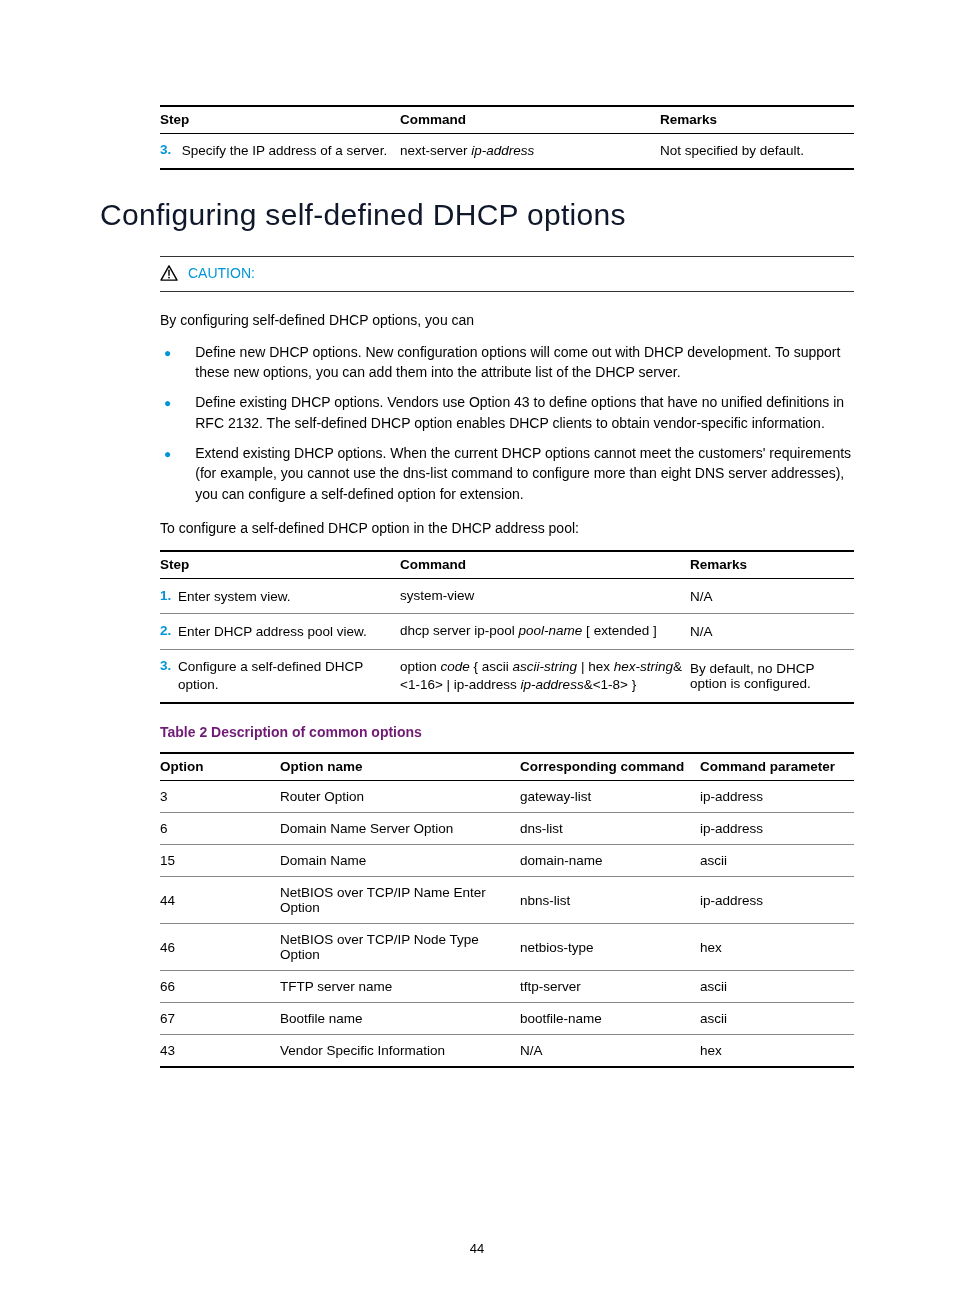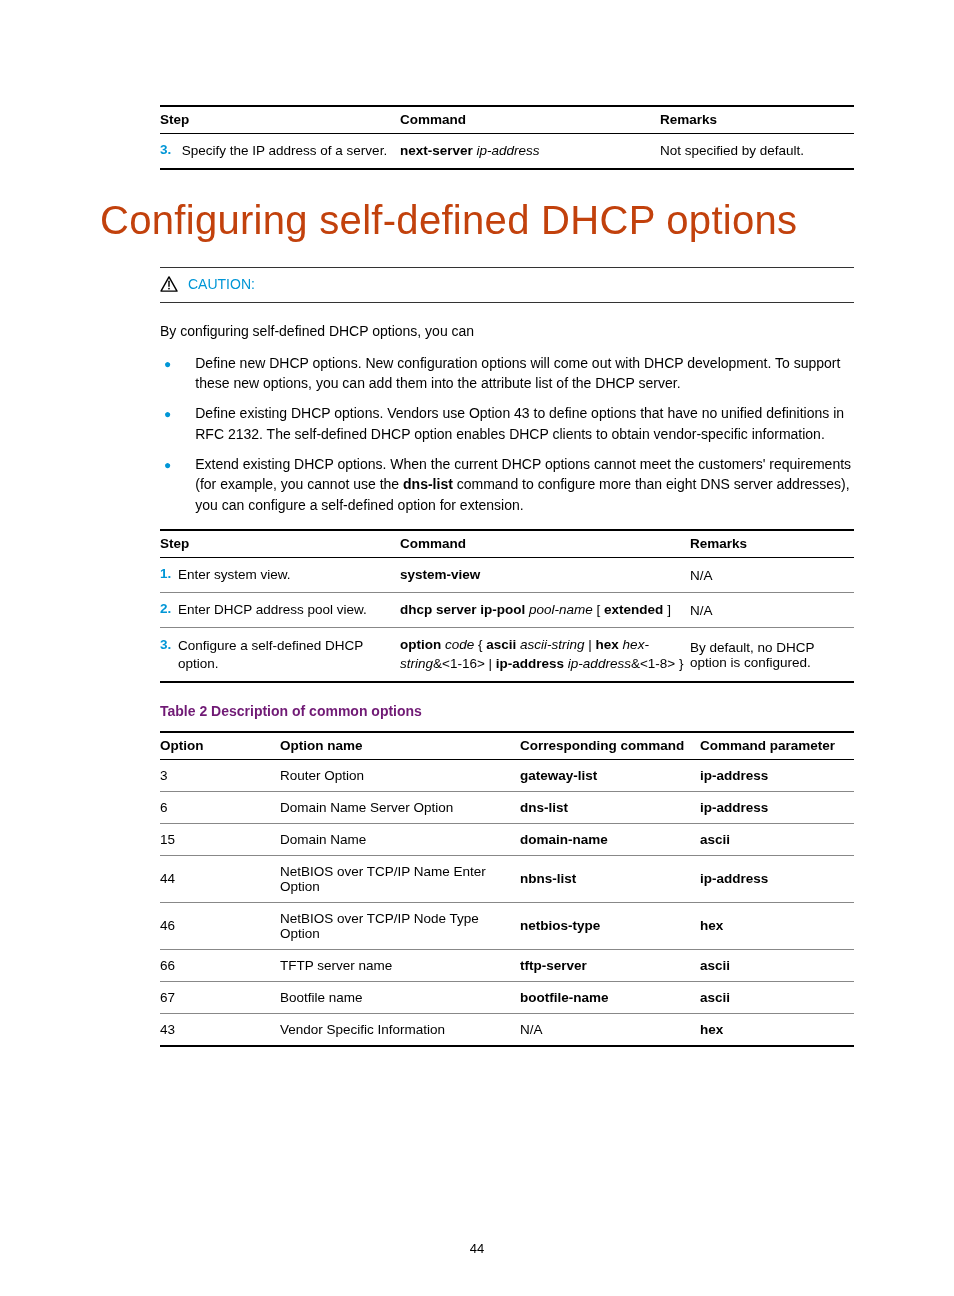--- a/index.html
+++ b/index.html
@@ -7,21 +7,21 @@
     font-family:"Futura","Trebuchet MS","Segoe UI",Arial,sans-serif;
     color:#000; font-weight:350;
   }
   .page {
     width:954px; min-height:1296px; margin:0 auto; box-sizing:border-box;
     padding:105px 100px 0 100px;
     position:relative;
   }
   .content { margin-left:60px; }
   .h1 {
-    font-size:40px; color:#c2410c; font-weight:300;
+    font-size:30px; color:#0f172a; font-weight:300;
     margin:28px 0 20px -60px; letter-spacing:0.3px;
   }
   .caution-box {
     border-top:0.5px solid #333; border-bottom:0.5px solid #333;
     padding:8px 0 10px 0; margin-bottom:18px;margin-top:24px;
   }
   .caution-head { display:flex; align-items:center; }
   .caution-label { color:#0096d6; font-size:14px; margin-left:10px; }
   .caution-text { font-size:14px; line-height:1.4; margin-top:4px; }
   .body-p { font-size:14px; line-height:1.45; margin:0 0 12px 0; }
@@ -37,21 +37,21 @@
   .steptbl thead th:first-child { border-bottom:1.5px solid #000; }
   .steptbl tbody td, .opt-tbl tbody td {
     padding:8px 6px 8px 0; vertical-align:middle;
     border-bottom:0.5px solid #888;
   }
   .steptbl tbody tr:last-child td, .opt-tbl tbody tr:last-child td {
     border-bottom:2px solid #000;
   }
   .num { color:#0096d6; font-weight:600; width:18px; display:inline-block; vertical-align:top; }
   .desc { display:inline-block; width:calc(100% - 24px); vertical-align:top; line-height:1.3; }
-  .bold { font-weight:700; }
+  .bold { font-weight:400; }
   .ital { font-style:italic; }
   .table-caption { color:#701a75; font-weight:600; font-size:14px; margin:18px 0 12px 0; }
   .pnum {
     position:absolute; bottom:40px; left:0; width:100%;
     text-align:center; font-size:13px;
   }
   svg.caution-icon { width:18px; height:16px; }
 </style>
 </head>
 <body>
@@ -109,20 +109,21 @@
         <li>
           <span class="bullet">●</span>
           <span>Define existing DHCP options. Vendors use Option 43 to define options that have no unified definitions in RFC 2132. The self-defined DHCP option enables DHCP clients to obtain vendor-specific information.</span>
         </li>
         <li>
           <span class="bullet">●</span>
           <span>Extend existing DHCP options. When the current DHCP options cannot meet the customers' requirements (for example, you cannot use the <span class="bold">dns-list</span> command to configure more than eight DNS server addresses), you can configure a self-defined option for extension.</span>
         </li>
       </ul>
 
+  <p class="body-p">To configure a self-defined DHCP option in the DHCP address pool:</p>
 
   <table class="steptbl">
     <colgroup>
           <col style="width:240px">
           <col style="width:290px">
           <col>
         </colgroup>
     <thead>
           <tr>
       <th>Step</th>

